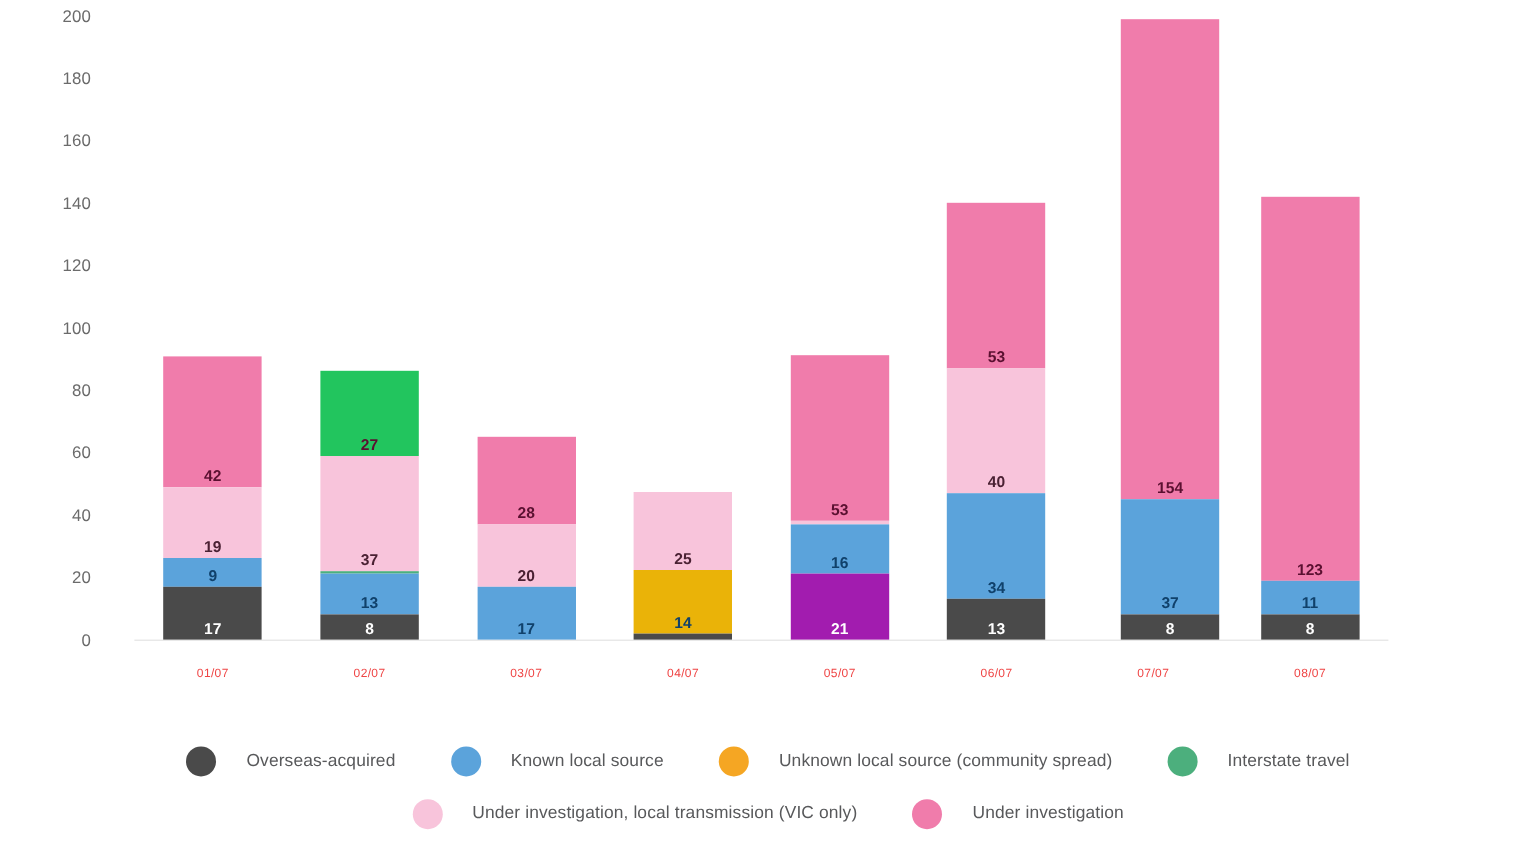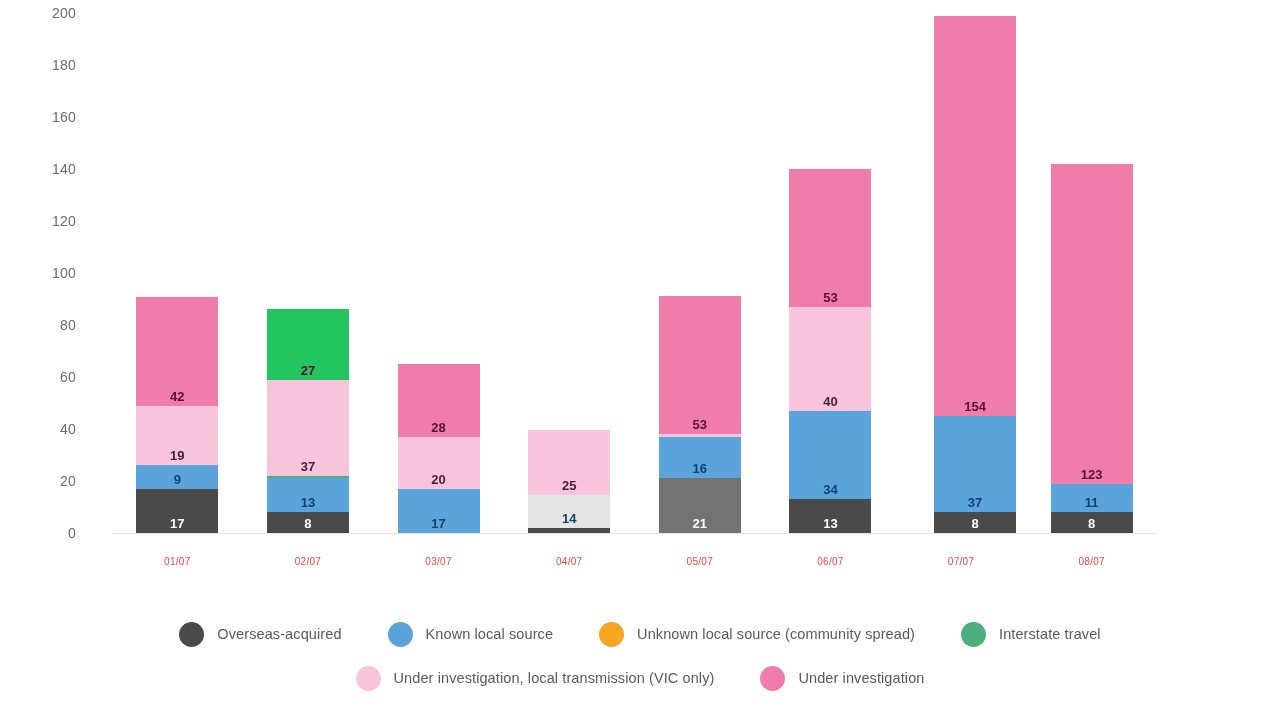--- a/index.html
+++ b/index.html
@@ -120,21 +120,21 @@
   .legend-row {
     display: flex;
     justify-content: center;
     align-items: center;
     gap: 46px;
     height: 44px;
   }
   .legend-item {
     display: flex;
     align-items: center;
-    gap: 13px;
+    gap: 25px;
   }
   .legend-dot {
     width: 25px;
     height: 25px;
     border-radius: 50%;
     flex: 0 0 auto;
   }
   .legend-text {
     font-size: 14.5px;
     color: #58595b;
@@ -208,36 +208,36 @@
           <div class="segment" style="height: 44.2px; background: rgb(91, 163, 219);">
             <span class="segment-label lbl-blue">17</span>
           </div>
         </div>
       </div>
       <div class="bar-group" style="left: 416.188px;">
         <div class="bar-stack">
           <div class="segment" style="height: 65px; background: rgb(248, 196, 219);">
             <span class="segment-label lbl-lpink">25</span>
           </div>
-          <div class="segment" style="height: 33px; background: #e5e5e5;">
+          <div class="segment" style="height: 53px; background: #eab308;">
             <span class="segment-label lbl-blue">14</span>
           </div>
           <div class="segment" style="height: 5.2px; background: rgb(74, 74, 74);"></div>
         </div>
       </div>
       <div class="bar-group" style="left: 546.812px;">
         <div class="bar-stack">
           <div class="segment" style="height: 137.8px; background: rgb(240, 124, 171);">
             <span class="segment-label lbl-pink">53</span>
           </div>
           <div class="segment" style="height: 2.6px; background: rgb(248, 196, 219);"></div>
           <div class="segment" style="height: 41.6px; background: rgb(91, 163, 219);">
             <span class="segment-label lbl-blue">16</span>
           </div>
-          <div class="segment" style="height: 54.6px; background: #737373;">
+          <div class="segment" style="height: 54.6px; background: #a21caf;">
             <span class="segment-label lbl-dark">21</span>
           </div>
         </div>
       </div>
       <div class="bar-group" style="left: 677.438px;">
         <div class="bar-stack">
           <div class="segment" style="height: 137.8px; background: rgb(240, 124, 171);">
             <span class="segment-label lbl-pink">53</span>
           </div>
           <div class="segment" style="height: 104px; background: rgb(248, 196, 219);">

